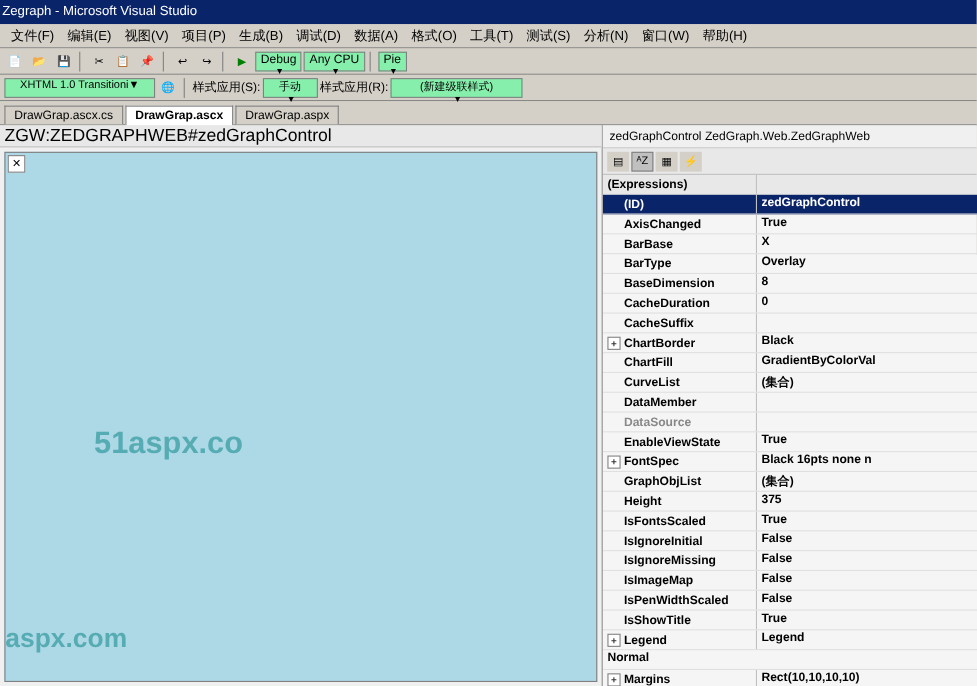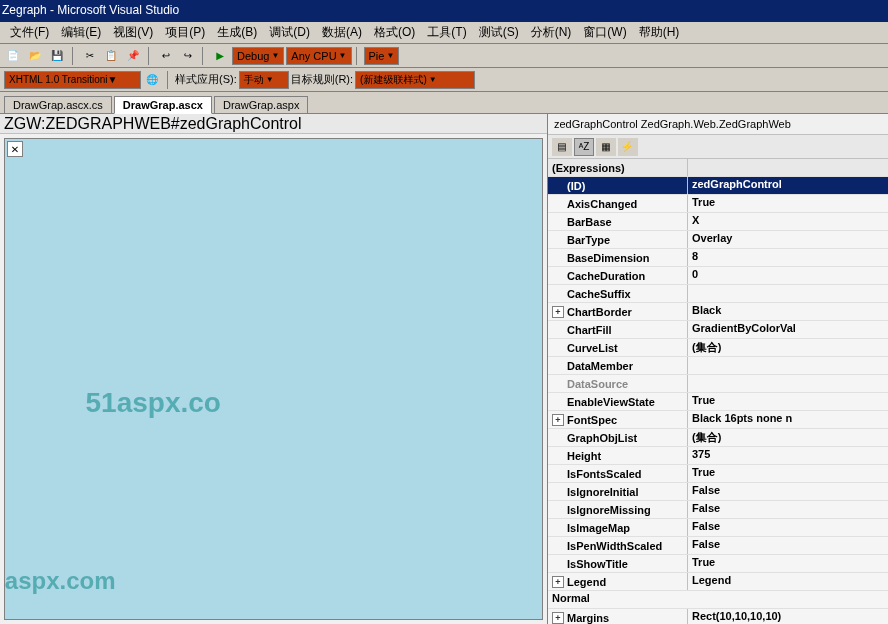--- a/index.html
+++ b/index.html
@@ -44,25 +44,25 @@
     .toolbar-btn {
       width: 20px; height: 20px;
       background: #d4d0c8;
       border: 1px solid transparent;
       display: flex; align-items: center; justify-content: center;
       font-size: 10px; cursor: pointer;
     }
     .toolbar-separator { width: 4px; height: 18px; border-left: 1px solid #808080; margin: 0 2px; }
     .toolbar-dropdown {
       height: 18px;
-      background: #c2410c;
+      background: #86efac;
       border: 1px solid #808080;
       padding: 0 4px;
       font-size: 11px;
-      display: flex; align-items: center;
+      display: flex; align-items: center; flex-direction: column;
     }
     .toolbar-dropdown-arrow { font-size: 8px; margin-left: 2px; }
     
     
     .toolbar2 {
       background: #d4d0c8;
       display: flex;
       align-items: center;
       height: 24px;
       padding: 2px 4px;
@@ -284,21 +284,21 @@
   <div class="toolbar-dropdown" style="width:137px;">
     <span style="font-size:10px;">XHTML 1.0 Transitioni▼</span>
   </div>
   <div class="toolbar-btn">🌐</div>
   <div class="toolbar-separator"></div>
   <span style="font-size:11px;">样式应用(S):</span>
   <div class="toolbar-dropdown" style="width:50px;">
     <span style="font-size:10px;">手动</span>
     <span class="toolbar-dropdown-arrow">▼</span>
   </div>
-  <span style="font-size:11px;">目标规则(R):</span>
+  <span style="font-size:11px;">样式应用(R):</span>
   <div class="toolbar-dropdown" style="width:120px;">
     <span style="font-size:10px;">(新建级联样式)</span>
     <span class="toolbar-dropdown-arrow">▼</span>
   </div>
 </div>
 
 <div class="tab-bar">
   <div class="tab">
     <span>DrawGrap.ascx.cs</span>
   </div>

